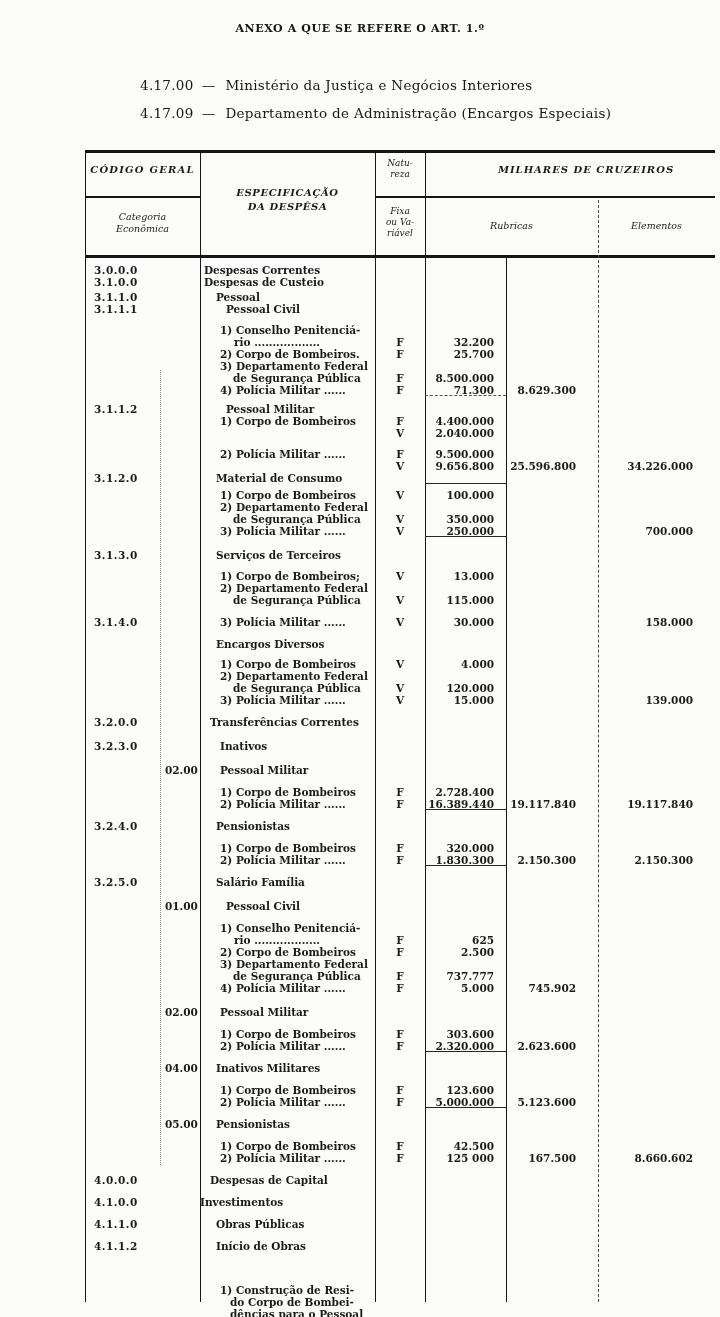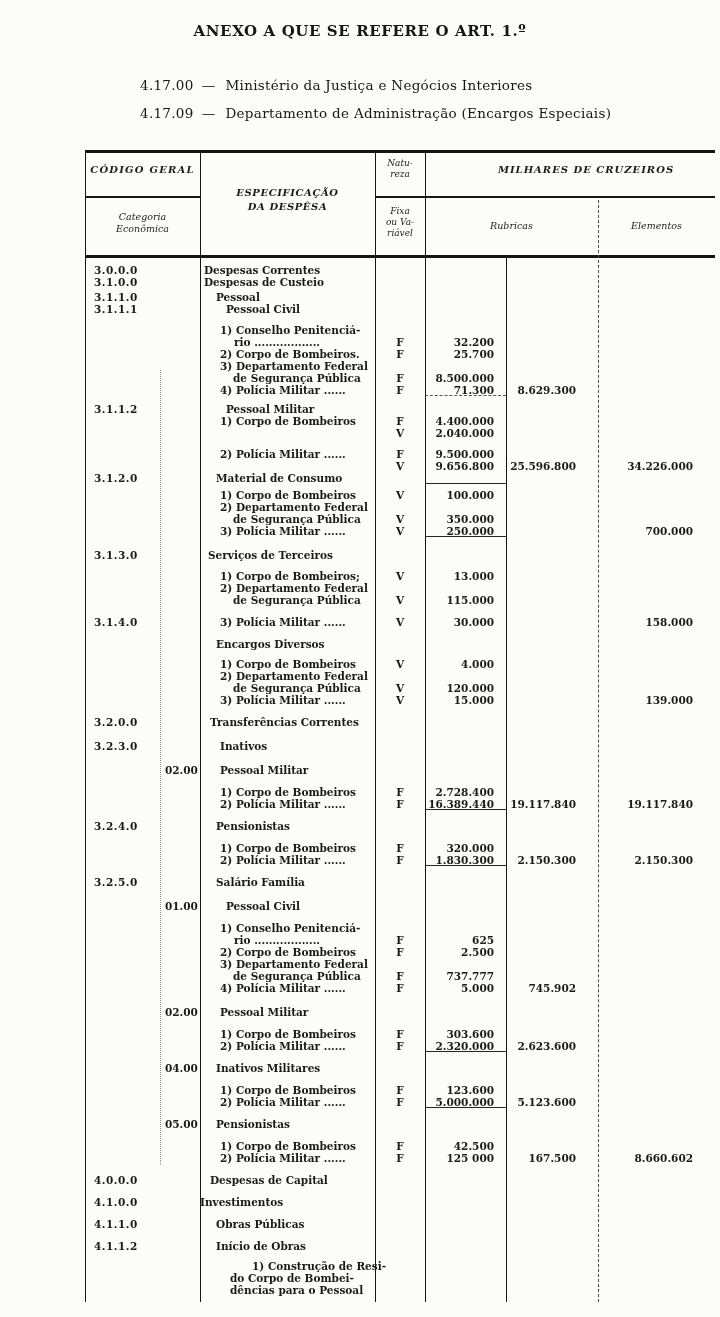--- a/index.html
+++ b/index.html
@@ -5,21 +5,21 @@
   html,body{margin:0;padding:0;}
   body{
     width:720px;height:1317px;position:relative;
     background:#fcfcf9;color:#161616;
     font-family:"DejaVu Serif","Liberation Serif",serif;
     overflow:hidden;
   }
   
   .doc-title{
     position:absolute;top:22px;left:0;width:720px;text-align:center;
-    font-size:15px;font-weight:bold;letter-spacing:.6px;
+    font-size:11px;font-weight:bold;letter-spacing:.6px;
   }
   .org-line{position:absolute;left:140px;font-size:13.5px;letter-spacing:.3px;}
   .org-1{top:77px;}
   .org-2{top:105px;}
   .org-code{display:inline-block;min-width:52px;}
   .org-dash{padding:0 10px 0 8px;}
   
   .hline,.vline{position:absolute;background:#151515;}
   .t-top{left:85px;top:150px;width:630px;height:3px;}
   .t-headmid-a{left:85px;top:196px;width:115px;height:2px;}
@@ -282,21 +282,21 @@
     <div class="c c-sub"></div>
     <div class="c c-spec"><span class="spec-text" style="padding-left: 20px;">3) Polícia Militar ......</span></div>
     <div class="c c-nat">V</div>
     <div class="c c-val">250.000</div>
     <div class="c c-rub"></div>
     <div class="c c-ele">700.000</div>
   </div>
     <div class="row" style="margin-top: 12px;">
     <div class="c c-code">3.1.3.0</div>
     <div class="c c-sub"></div>
-    <div class="c c-spec"><span class="spec-text" style="padding-left: 8px;">Serviços de Terceiros</span></div>
+    <div class="c c-spec"><span class="spec-text" style="padding-left: 16px;">Serviços de Terceiros</span></div>
     <div class="c c-nat"></div>
     <div class="c c-val"></div>
     <div class="c c-rub"></div>
     <div class="c c-ele"></div>
   </div>
     <div class="row" style="margin-top: 9px;">
     <div class="c c-code"></div>
     <div class="c c-sub"></div>
     <div class="c c-spec"><span class="spec-text" style="padding-left: 20px;">1) Corpo de Bombeiros;</span></div>
     <div class="c c-nat">V</div>
@@ -630,21 +630,21 @@
   </div>
     <div class="row" style="margin-top: 10px;">
     <div class="c c-code">4.1.1.2</div>
     <div class="c c-sub"></div>
     <div class="c c-spec"><span class="spec-text" style="padding-left: 16px;">Início de Obras</span></div>
     <div class="c c-nat"></div>
     <div class="c c-val"></div>
     <div class="c c-rub"></div>
     <div class="c c-ele"></div>
   </div>
-    <div class="row" style="margin-top: 8px; padding-left: 32px;">
+    <div class="row" style="margin-top: 32px;">
     <div class="c c-code"></div>
     <div class="c c-sub"></div>
     <div class="c c-spec"><span class="spec-text" style="padding-left: 20px;">1) Construção de Resi-</span></div>
     <div class="c c-nat"></div>
     <div class="c c-val"></div>
     <div class="c c-rub"></div>
     <div class="c c-ele"></div>
   </div>
     <div class="row">
     <div class="c c-code"></div>

